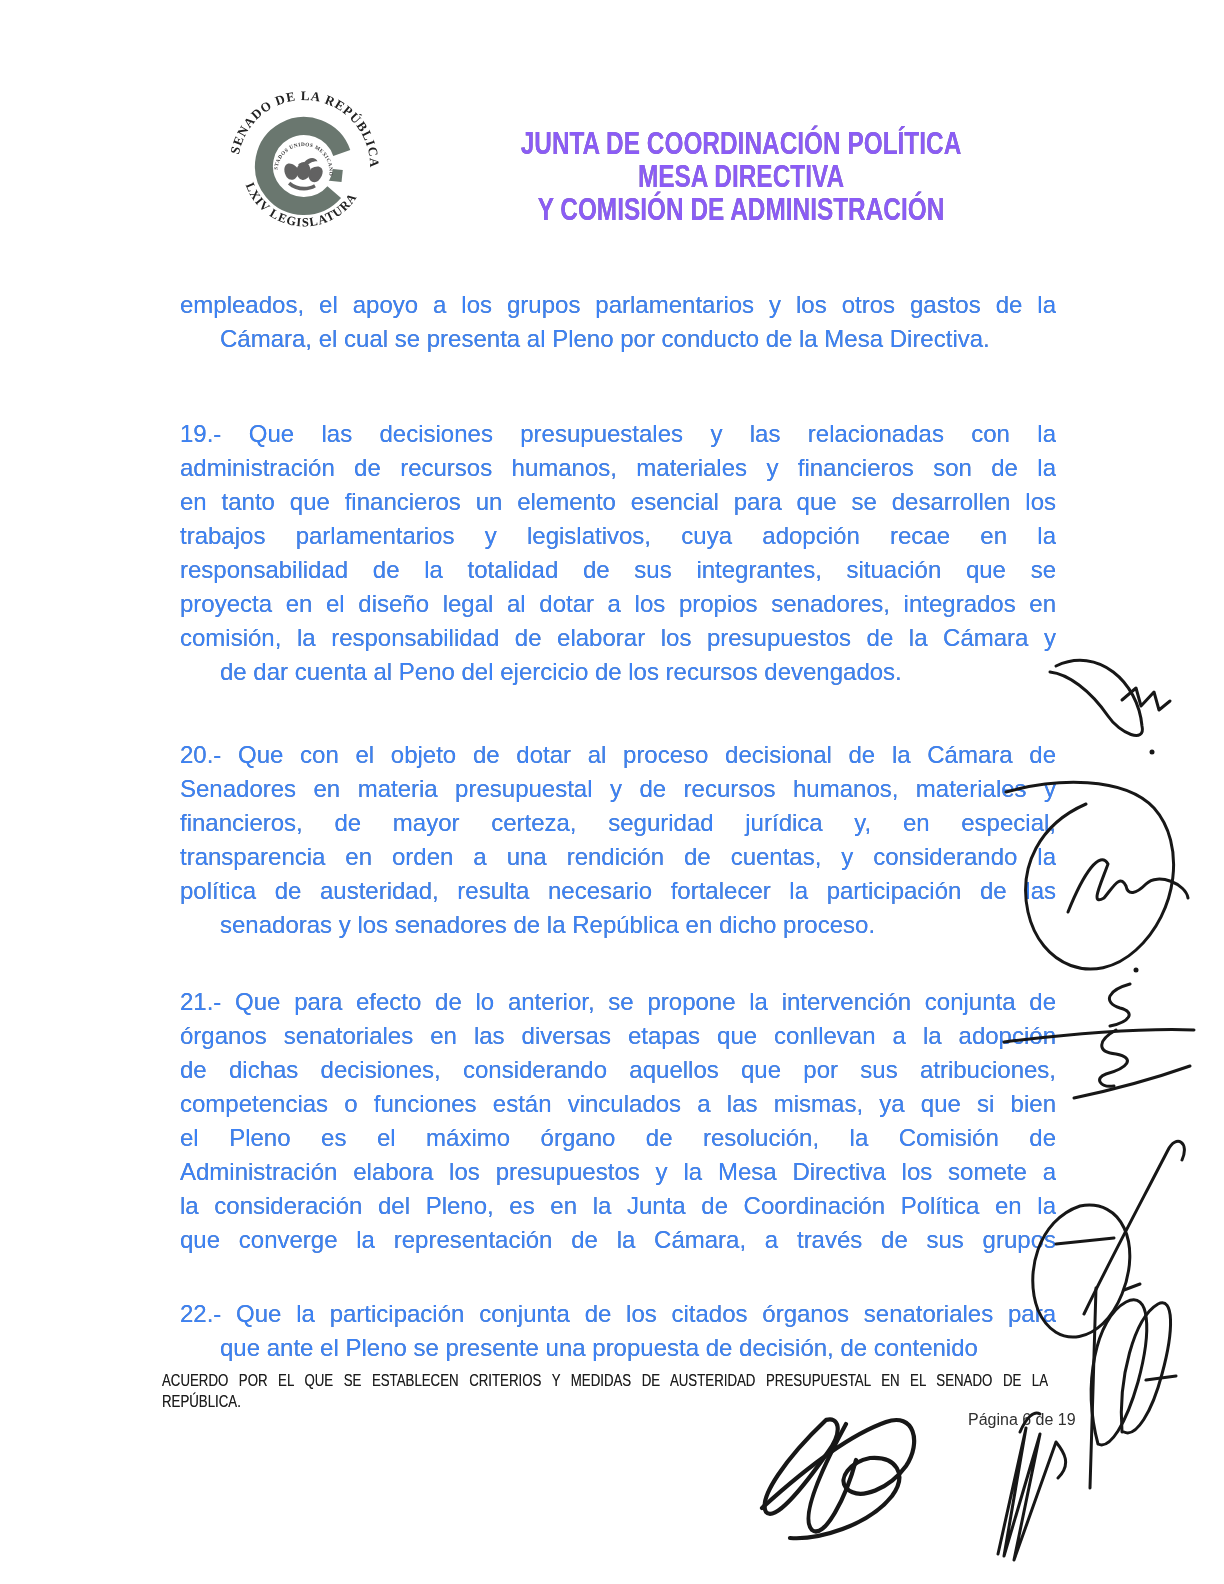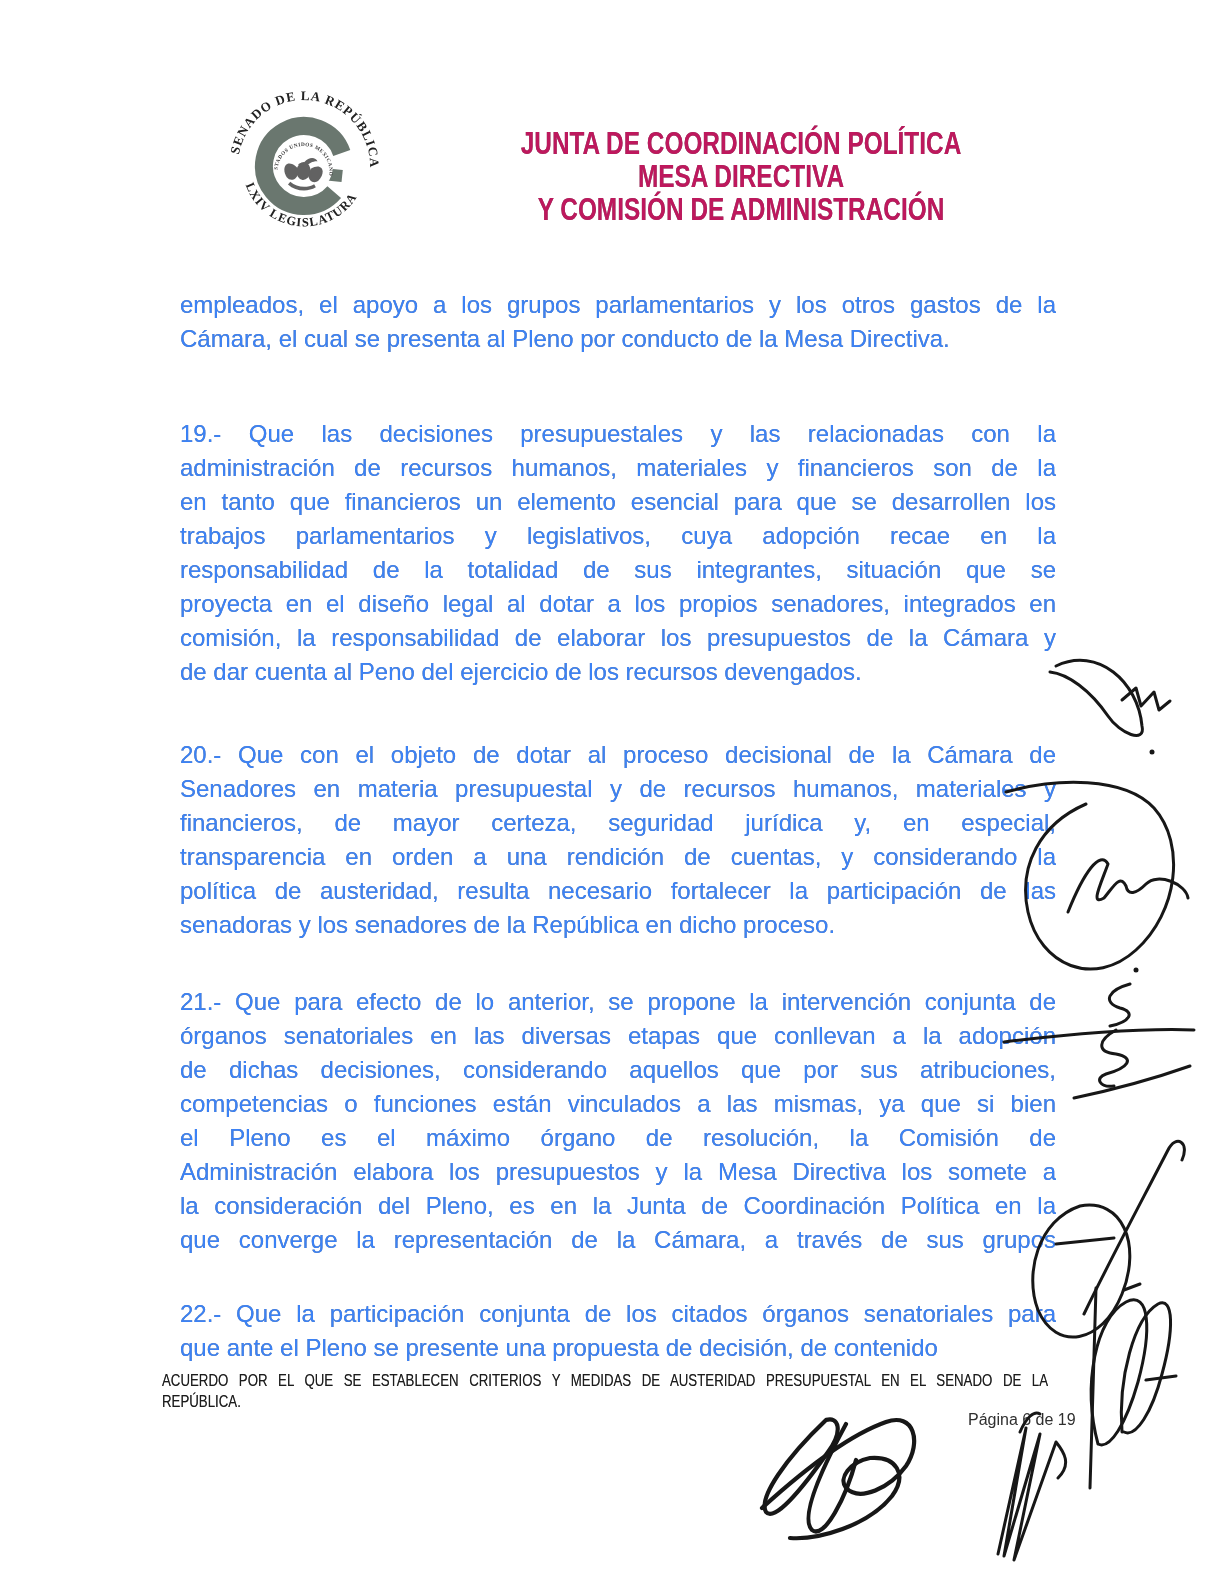--- a/index.html
+++ b/index.html
@@ -5,31 +5,31 @@
   html,body { margin:0; padding:0; background:#ffffff; }
   .page {
     position:relative; width:1224px; height:1584px; background:#ffffff;
     overflow:hidden; font-family:"Liberation Sans", sans-serif; color:#181818;
   }
   
   .logo { position:absolute; left:212px; top:88px; width:184px; height:154px; }
   .title {
     position:absolute; left:441px; top:127px; width:600px;
     text-align:center; font-weight:700; font-size:30.5px; line-height:33px;
-    color:#be185d; text-shadow:0 0 .6px rgba(0,0,0,.55);
+    color:#8b5cf6; text-shadow:0 0 .6px rgba(0,0,0,.55);
   }
   .t-line { transform:scaleX(0.8); }
   
   .para {
     position:absolute; left:180px; width:876px;
     font-size:24px; line-height:34px; color:#3b82f6;
     text-shadow:0 0 .6px rgba(0,0,0,.5);
   }
   .para .line { text-align:justify; text-align-last:justify; height:34px; overflow:hidden; }
-  .para .line.last { text-align-last:left; }
+  .para .line.last { text-align-last:left;margin-left:40px; }
   .p-intro { top:288px; }
   .p-19 { top:417px; }
   .p-20 { top:738px; }
   .p-21 { top:985px; }
   .p-22 { top:1297px; }
   
   .footer-note {
     position:absolute; left:162px; top:1370px; width:1136px;
     transform:scaleX(0.78); transform-origin:0 0;
     font-size:17px; line-height:21px; color:#1c1c1c;

